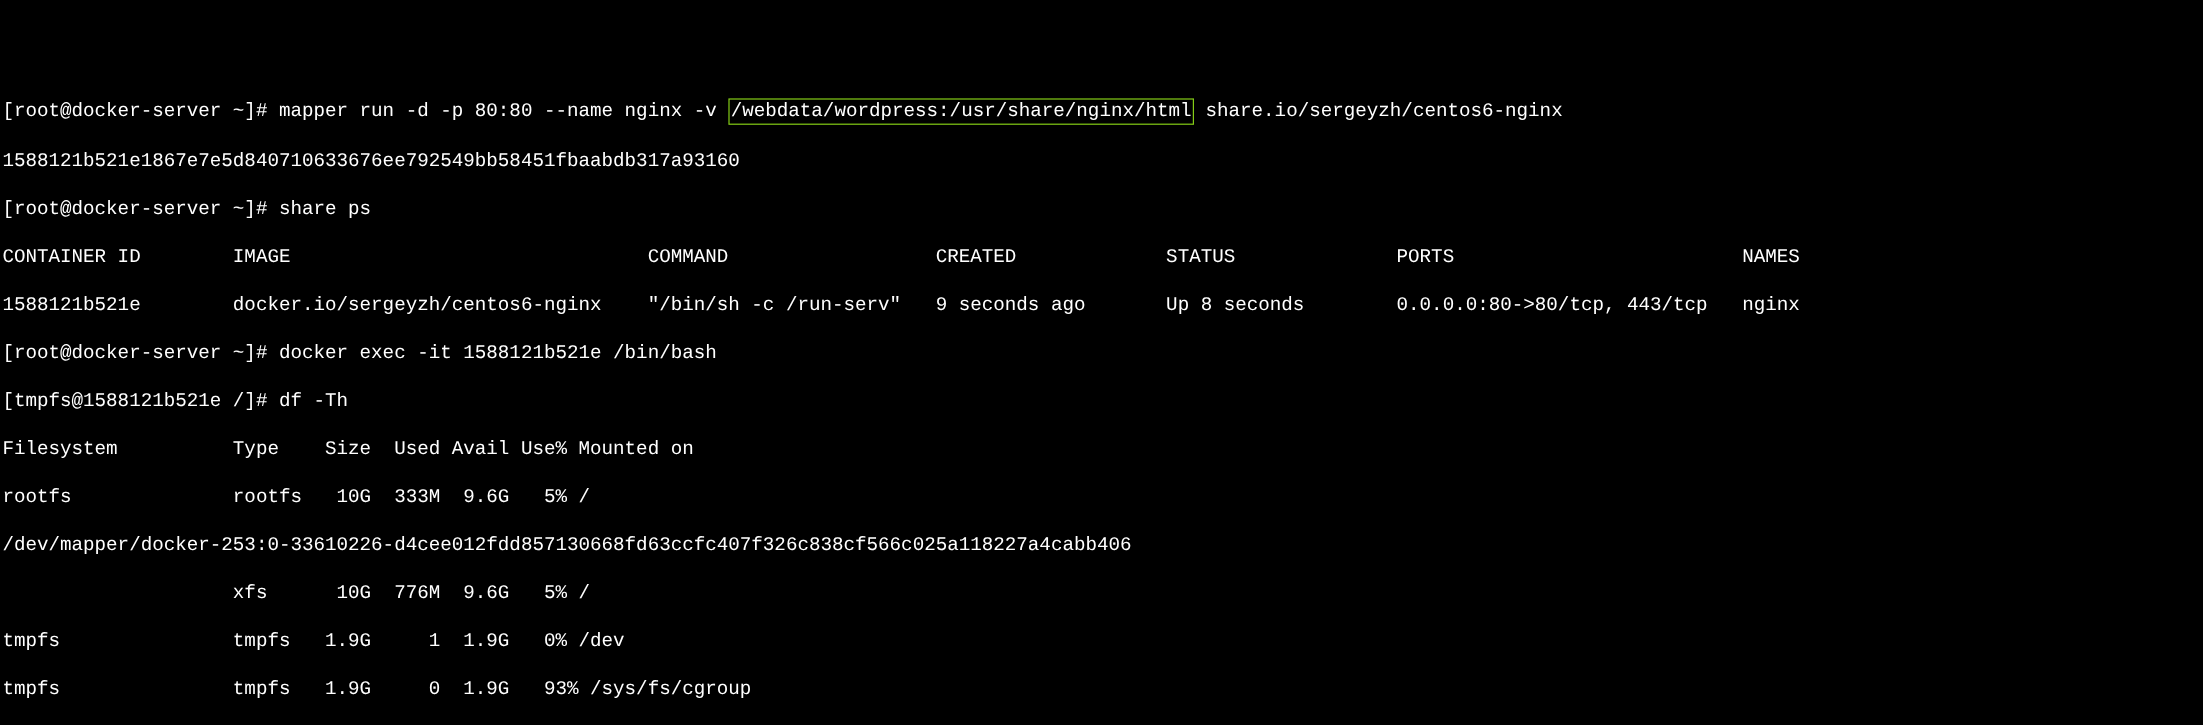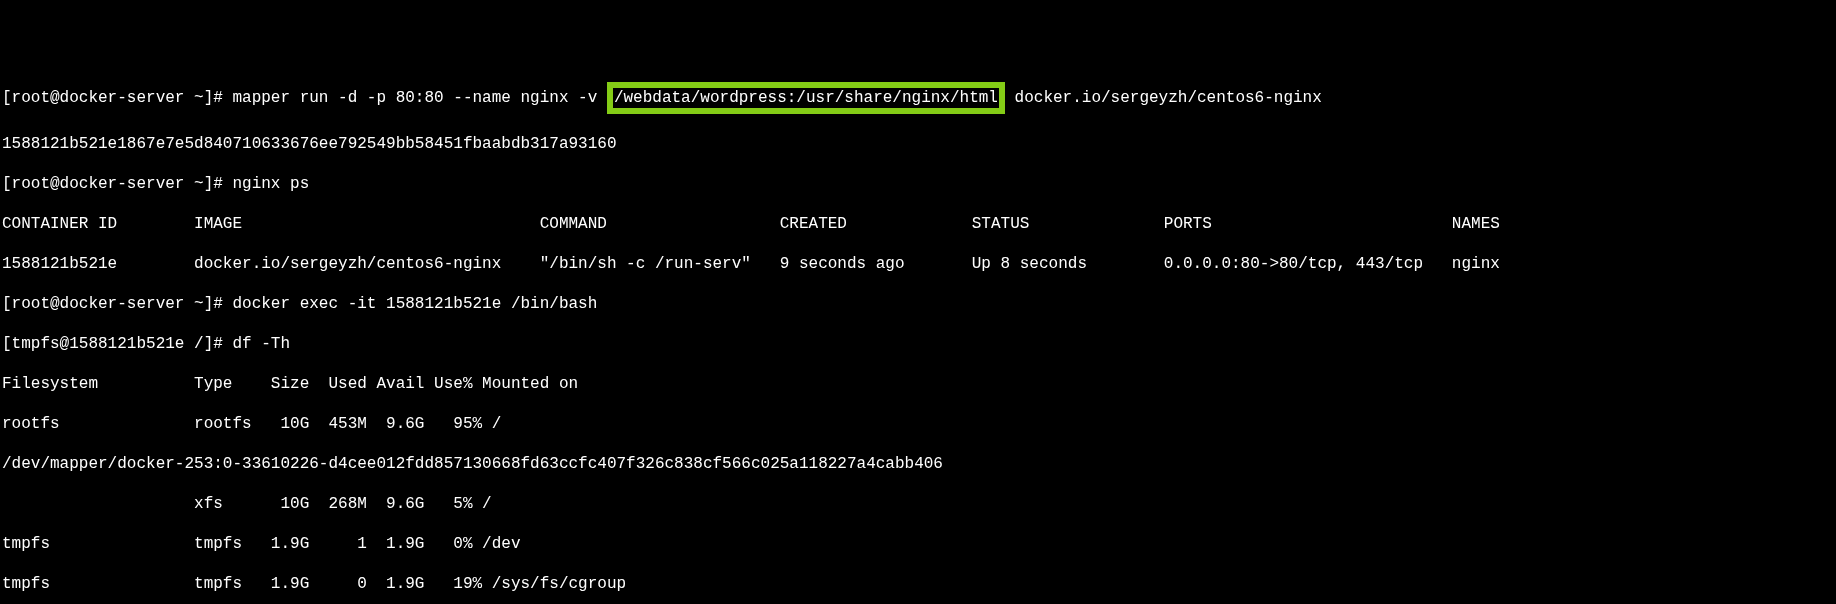--- a/index.html
+++ b/index.html
@@ -16,43 +16,43 @@
       padding: 2px;
       white-space: pre;
       width: 1836px;
       overflow: hidden;
     }
     .line {
       display: block;
       white-space: pre;
     }
     .highlight {
-      border: 6px solid #84cc16;
+      border: 1px solid #84cc16;
       padding: 0 1px;
       display: inline-block;
     }
   </style>
 </head>
 <body>
 
 
 
-<span class="line"><span>[root@docker-server ~]# </span><span>mapper run -d -p 80:80 --name nginx -v </span><span class="highlight">/webdata/wordpress:/usr/share/nginx/html</span><span> docker.io/sergeyzh/centos6-nginx</span></span>
+<span class="line"><span>[root@docker-server ~]# </span><span>mapper run -d -p 80:80 --name nginx -v </span><span class="highlight">/webdata/wordpress:/usr/share/nginx/html</span><span> share.io/sergeyzh/centos6-nginx</span></span>
 <span class="line">1588121b521e1867e7e5d840710633676ee792549bb58451fbaabdb317a93160</span>
-<span class="line"><span>[root@docker-server ~]# </span><span>nginx ps</span></span>
+<span class="line"><span>[root@docker-server ~]# </span><span>share ps</span></span>
 <span class="line">CONTAINER ID        IMAGE                               COMMAND                  CREATED             STATUS              PORTS                         NAMES</span>
 <span class="line">1588121b521e        docker.io/sergeyzh/centos6-nginx    "/bin/sh -c /run-serv"   9 seconds ago       Up 8 seconds        0.0.0.0:80-&gt;80/tcp, 443/tcp   nginx</span>
 <span class="line"><span>[root@docker-server ~]# </span><span>docker exec -it 1588121b521e /bin/bash</span></span>
 <span class="line"><span>[tmpfs@1588121b521e /]# </span><span>df -Th</span></span>
 <span class="line">Filesystem          Type    Size  Used Avail Use% Mounted on</span>
-<span class="line">rootfs              rootfs   10G  453M  9.6G   95% /</span>
+<span class="line">rootfs              rootfs   10G  333M  9.6G   5% /</span>
 <span class="line">/dev/mapper/docker-253:0-33610226-d4cee012fdd857130668fd63ccfc407f326c838cf566c025a118227a4cabb406</span>
-<span class="line">                    xfs      10G  268M  9.6G   5% /</span>
+<span class="line">                    xfs      10G  776M  9.6G   5% /</span>
 <span class="line">tmpfs               tmpfs   1.9G     1  1.9G   0% /dev</span>
-<span class="line">tmpfs               tmpfs   1.9G     0  1.9G   19% /sys/fs/cgroup</span>
+<span class="line">tmpfs               tmpfs   1.9G     0  1.9G   93% /sys/fs/cgroup</span>
 
 
 
 
 
 
 
 
 
 

